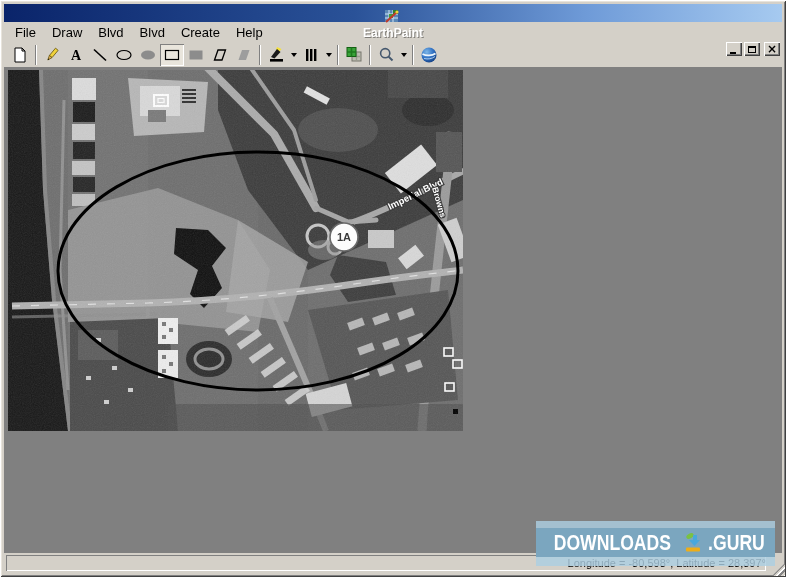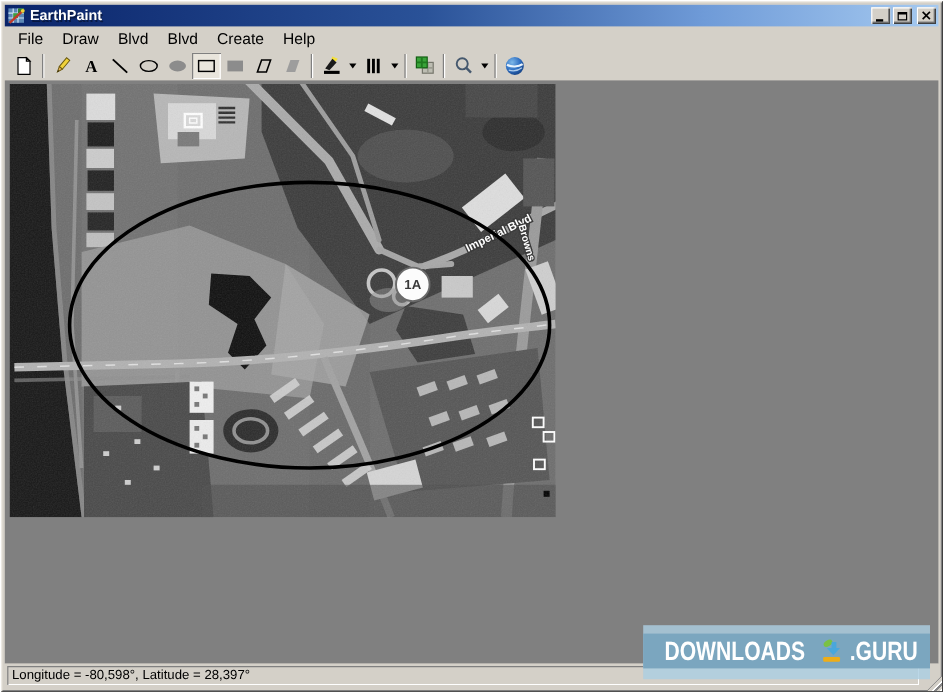--- a/index.html
+++ b/index.html
@@ -7,21 +7,21 @@
   .window{
     position:relative;width:786px;height:577px;background:#d4d0c8;
     font-family:"Liberation Sans",sans-serif;overflow:hidden;
     box-shadow:inset 1px 1px 0 #fff, inset -1px -1px 0 #404040,
                inset 2px 2px 0 #e8e4dc, inset -2px -2px 0 #808080;
   }
   
   .titlebar{
     position:absolute;left:4px;top:4px;right:4px;height:18px;
     background:linear-gradient(90deg,#0a246a 0%,#2a5298 45%,#6f9bd8 75%,#a6caf0 100%);
-    display:flex;align-items:center;padding:4px 2px;
+    display:flex;align-items:center;padding:4px 2px;flex-direction:column;
   }
   .titlebar .appicon{width:16px;height:16px;margin-right:3px;flex:0 0 auto;}
   .titlebar .title{color:#fff;font-size:12px;font-weight:bold;line-height:18px;
     text-shadow:1px 1px 0 rgba(0,0,0,.4);}
   .winbtns{margin-left:auto;display:flex;align-items:center;}
   .winbtn{
     width:16px;height:14px;background:#d4d0c8;margin-left:2px;
     box-shadow:inset 1px 1px 0 #fff, inset -1px -1px 0 #404040, inset -2px -2px 0 #808080;
     display:flex;align-items:center;justify-content:center;position:relative;cursor:default;
   }
@@ -45,21 +45,21 @@
   .tbtn svg{display:block;}
   .tdrop{width:11px;height:22px;display:flex;align-items:center;justify-content:center;flex:0 0 auto;}
   .tdrop::after{content:"";width:0;height:0;border-left:3px solid transparent;
     border-right:3px solid transparent;border-top:4px solid #000;}
   .tsep{width:2px;height:20px;border-left:1px solid #808080;border-right:1px solid #fff;margin:0 3px;flex:0 0 auto;}
   
   .canvas{position:absolute;left:4px;top:67px;right:4px;bottom:24px;background:#808080;}
   .map{position:absolute;left:4px;top:3px;width:455px;height:361px;cursor:crosshair;}
   .map svg{display:block;}
   
-  .statusbar{position:absolute;left:4px;right:4px;bottom:4px;height:20px;background:#d4d0c8;padding-top:2px;}
+  .statusbar{position:absolute;left:4px;right:4px;bottom:4px;height:20px;background:#d4d0c8;padding-top:2px;text-align:right;}
   .statuspanel{
     position:absolute;left:2px;right:16px;top:2px;height:16px;
     box-shadow:inset 1px 1px 0 #808080, inset -1px -1px 0 #fff;
     font-size:11px;color:#000;line-height:16px;padding-left:4px;white-space:nowrap;overflow:hidden;
   }
   .resizegrip{
     position:absolute;right:1px;bottom:1px;width:13px;height:13px;z-index:60;
     clip-path:polygon(100% 0,100% 100%,0 100%);
     background:repeating-linear-gradient(135deg,#d4d0c8 0 2px,#fff 2px 3px,#868686 3px 5px);
   }

